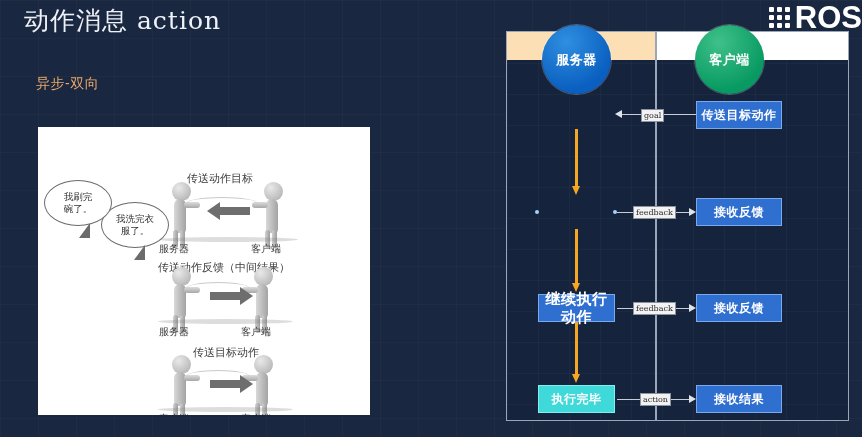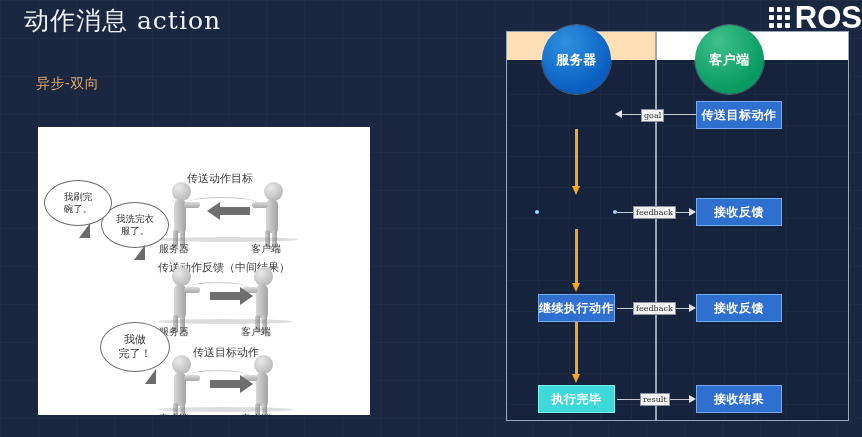--- a/index.html
+++ b/index.html
@@ -198,25 +198,20 @@
     <div class="p-leg" style="left:12px;top:48px;"></div>
   </div>
   <div class="wire" style="left:148px;top:155px;width:64px;"></div>
   <div class="p-shadow" style="left:120px;top:192px;width:135px;"></div>
   <div class="arrow-blk arrow-r" style="left:172px;top:165px;width:30px;"></div>
   <div class="c-txt" style="left:121px;top:198px;font-size:10px;">服务器</div>
   <div class="c-txt" style="left:203px;top:198px;font-size:10px;">客户端</div>
 
   <div class="c-txt" style="left:155px;top:218px;font-size:11px;">传送目标动作</div>
 
-  <div class="bubble" style="left:62px;top:195px;width:68px;height:48px;font-size:11px;">
-    <span style="white-space:pre-line;">我做
-完了！</span>
-    <span class="tail" style="left:44px;bottom:-13px;border-width:0 0 15px 11px;border-color:transparent transparent #6b6b6b transparent;"></span>
-  </div>
 
   <div class="person" style="left:130px;top:228px;">
     <div class="p-head" style="left:4px;top:0px;"></div>
     <div class="p-body" style="left:6px;top:17px;"></div>
     <div class="p-arm" style="left:16px;top:20px;"></div>
     <div class="p-leg" style="left:5px;top:48px;"></div>
     <div class="p-leg" style="left:12px;top:48px;"></div>
   </div>
   <div class="person" style="left:212px;top:228px;">
     <div class="p-head" style="left:4px;top:0px;"></div>
@@ -264,35 +259,35 @@
   </div>
   <div class="conn" style="left:110px;top:179.5px;width:72px;height:1.4px;"></div>
   <div class="ahead ahead-right" style="left:182px;top:175.5px;"></div>
   <div class="edge-label" style="left:126px;top:174px;">feedback</div>
 
   <div class="conn-v-orange" style="left:68px;top:197px;height:55px;">
     <span class="ohead"></span>
   </div>
 
   <div class="box box-blue" style="left:31px;top:262px;width:77px;height:28px;">
-    <span style="font-size:12px;">继续执行动作</span>
+    <span style="font-size:15px;">继续执行动作</span>
   </div>
   <div class="box box-blue" style="left:189px;top:262px;width:86px;height:28px;">
     <span>接收反馈</span>
   </div>
   <div class="conn" style="left:110px;top:275.5px;width:72px;height:1.4px;"></div>
   <div class="ahead ahead-right" style="left:182px;top:271.5px;"></div>
   <div class="edge-label" style="left:126px;top:270px;">feedback</div>
 
   <div class="conn-v-orange" style="left:68px;top:290px;height:53px;">
     <span class="ohead"></span>
   </div>
 
   <div class="box box-blue" style="left:189px;top:353px;width:86px;height:28px;">
     <span>接收结果</span>
   </div>
   <div class="box box-cyan2" style="left:31px;top:353px;width:77px;height:28px;">
     <span>执行完毕</span>
   </div>
   <div class="conn" style="left:110px;top:366.5px;width:72px;height:1.4px;"></div>
   <div class="ahead ahead-right" style="left:182px;top:362.5px;"></div>
-  <div class="edge-label" style="left:133px;top:361px;">result</div>
+  <div class="edge-label" style="left:133px;top:361px;">action</div>
 </div>
 
 </body></html>

